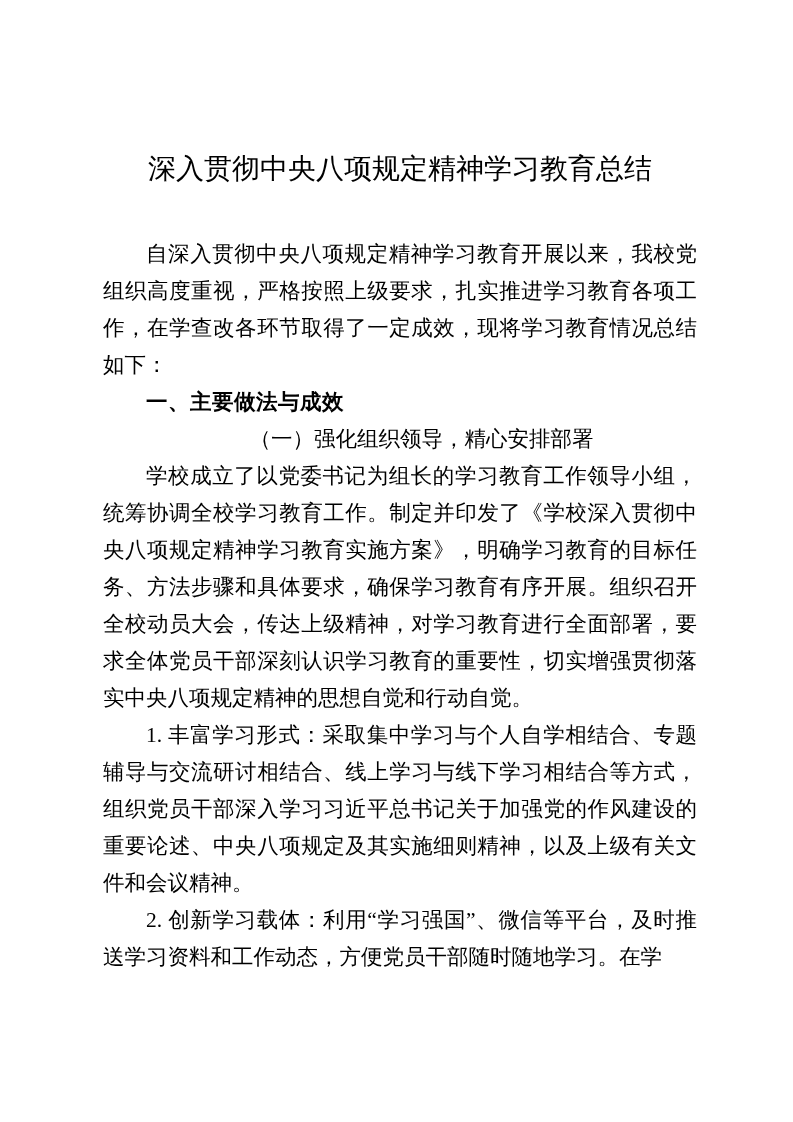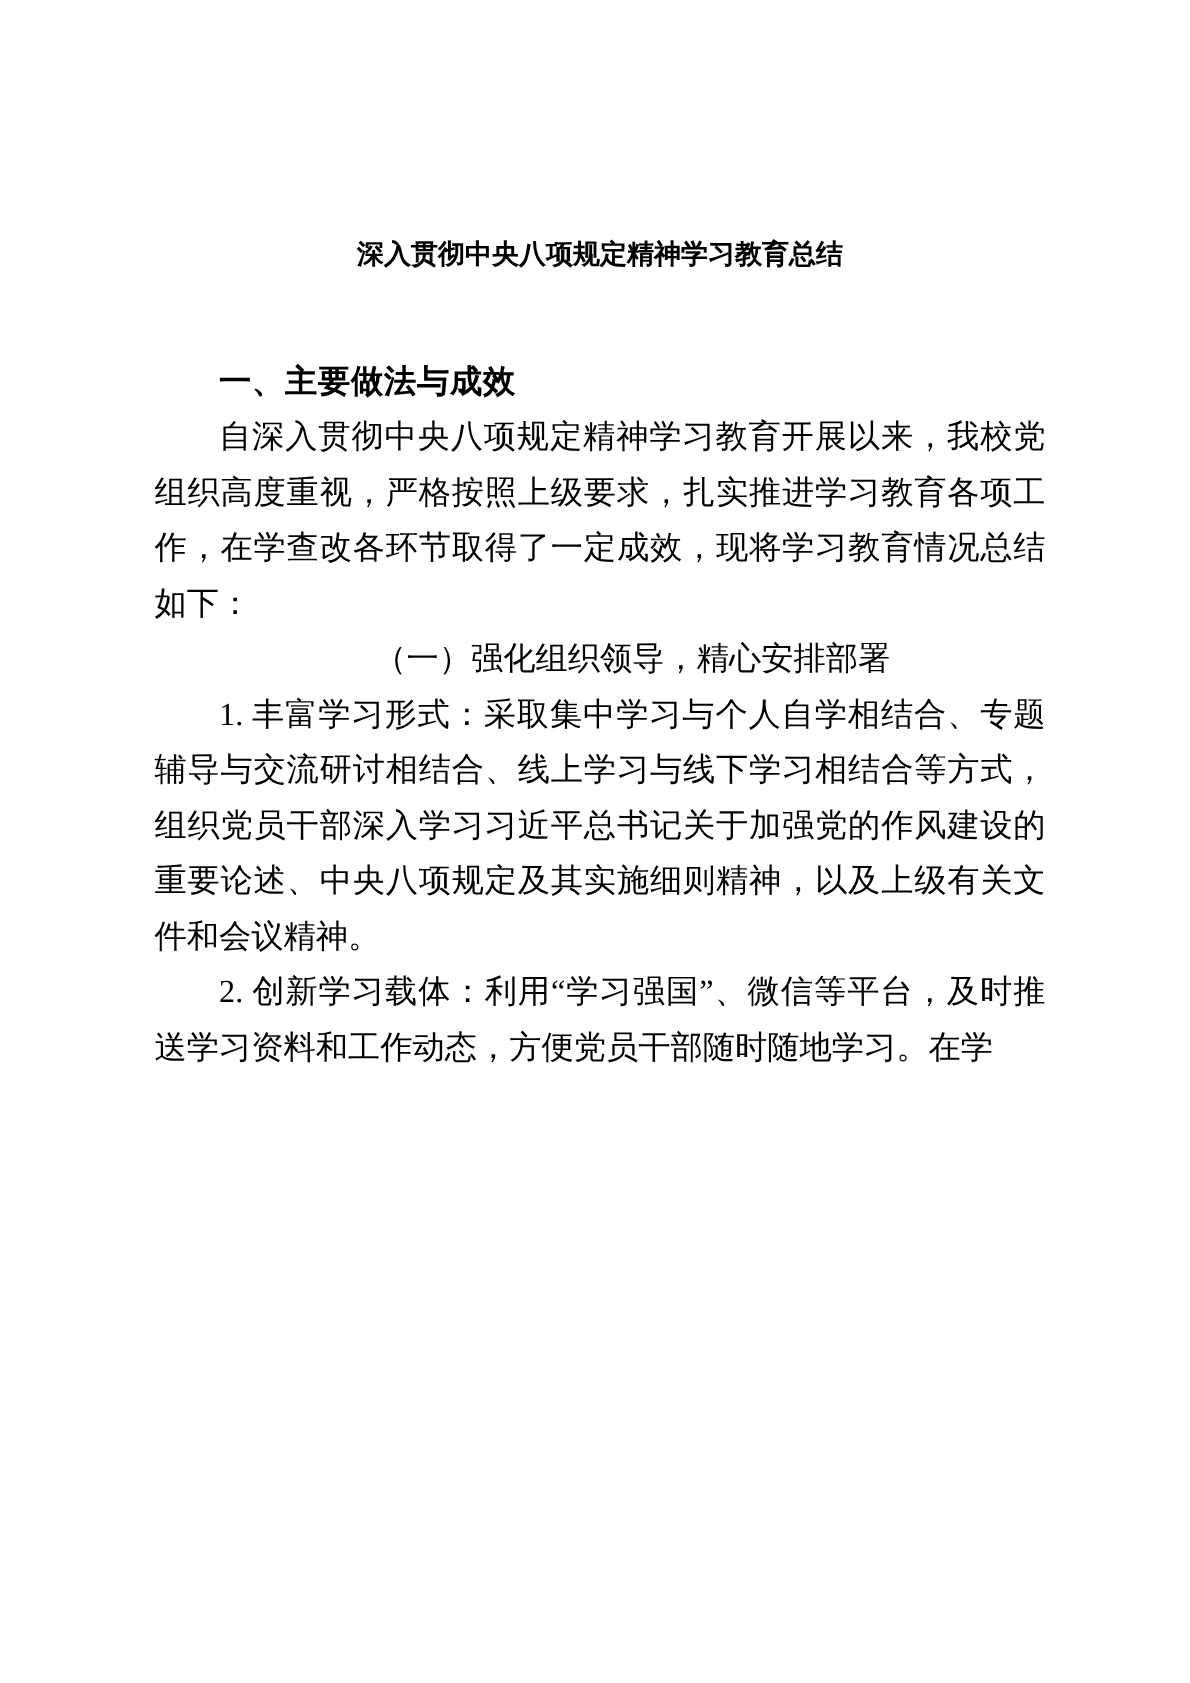--- a/index.html
+++ b/index.html
@@ -12,22 +12,22 @@
     width: 793px;
     height: 1122px;
     background: #ffffff;
     box-sizing: border-box;
     padding: 148px 96px 0 103px;
     overflow: hidden;
     color: #000000;
   }
   .doc-title {
     font-family: "Liberation Serif", "DejaVu Serif", serif;
-    font-weight: 700;
-    font-size: 18px;
+    font-weight: 400;
+    font-size: 28px;
     line-height: 42px;
     text-align: center;
     margin: 0 0 46px 0;
     white-space: nowrap;
   }
   .para {
     font-family: "Liberation Serif", "DejaVu Serif", serif;
     font-size: 21.5px;
     line-height: 37px;
     margin: 0;
@@ -48,24 +48,25 @@
   .para.heading2 {
     text-align: center;
   }
 </style>
 </head>
 <body>
 
 <div class="page">
   <h1 class="doc-title">深入贯彻中央八项规定精神学习教育总结</h1>
 
+  <p class="para indent">自深入贯彻中央八项规定精神学习教育开展以来，我校党组织高度重视，严格按照上级要求，扎实推进学习教育各项工作，在学查改各环节取得了一定成效，现将学习教育情况总结如下：</p>
+
   <p class="para heading1 indent">一、主要做法与成效</p>
-
-  <p class="para indent">自深入贯彻中央八项规定精神学习教育开展以来，我校党组织高度重视，严格按照上级要求，扎实推进学习教育各项工作，在学查改各环节取得了一定成效，现将学习教育情况总结如下：</p>
 
   <p class="para heading2 indent">（一）强化组织领导，精心安排部署</p>
 
+  <p class="para indent">学校成立了以党委书记为组长的学习教育工作领导小组，统筹协调全校学习教育工作。制定并印发了《学校深入贯彻中央八项规定精神学习教育实施方案》，明确学习教育的目标任务、方法步骤和具体要求，确保学习教育有序开展。组织召开全校动员大会，传达上级精神，对学习教育进行全面部署，要求全体党员干部深刻认识学习教育的重要性，切实增强贯彻落实中央八项规定精神的思想自觉和行动自觉。</p>
 
 
   <p class="para indent">1. 丰富学习形式：采取集中学习与个人自学相结合、专题辅导与交流研讨相结合、线上学习与线下学习相结合等方式，组织党员干部深入学习习近平总书记关于加强党的作风建设的重要论述、中央八项规定及其实施细则精神，以及上级有关文件和会议精神。</p>
 
   <p class="para indent">2. 创新学习载体：利用“学习强国”、微信等平台，及时推送学习资料和工作动态，方便党员干部随时随地学习。在学</p>
 </div>
 
 </body></html>

